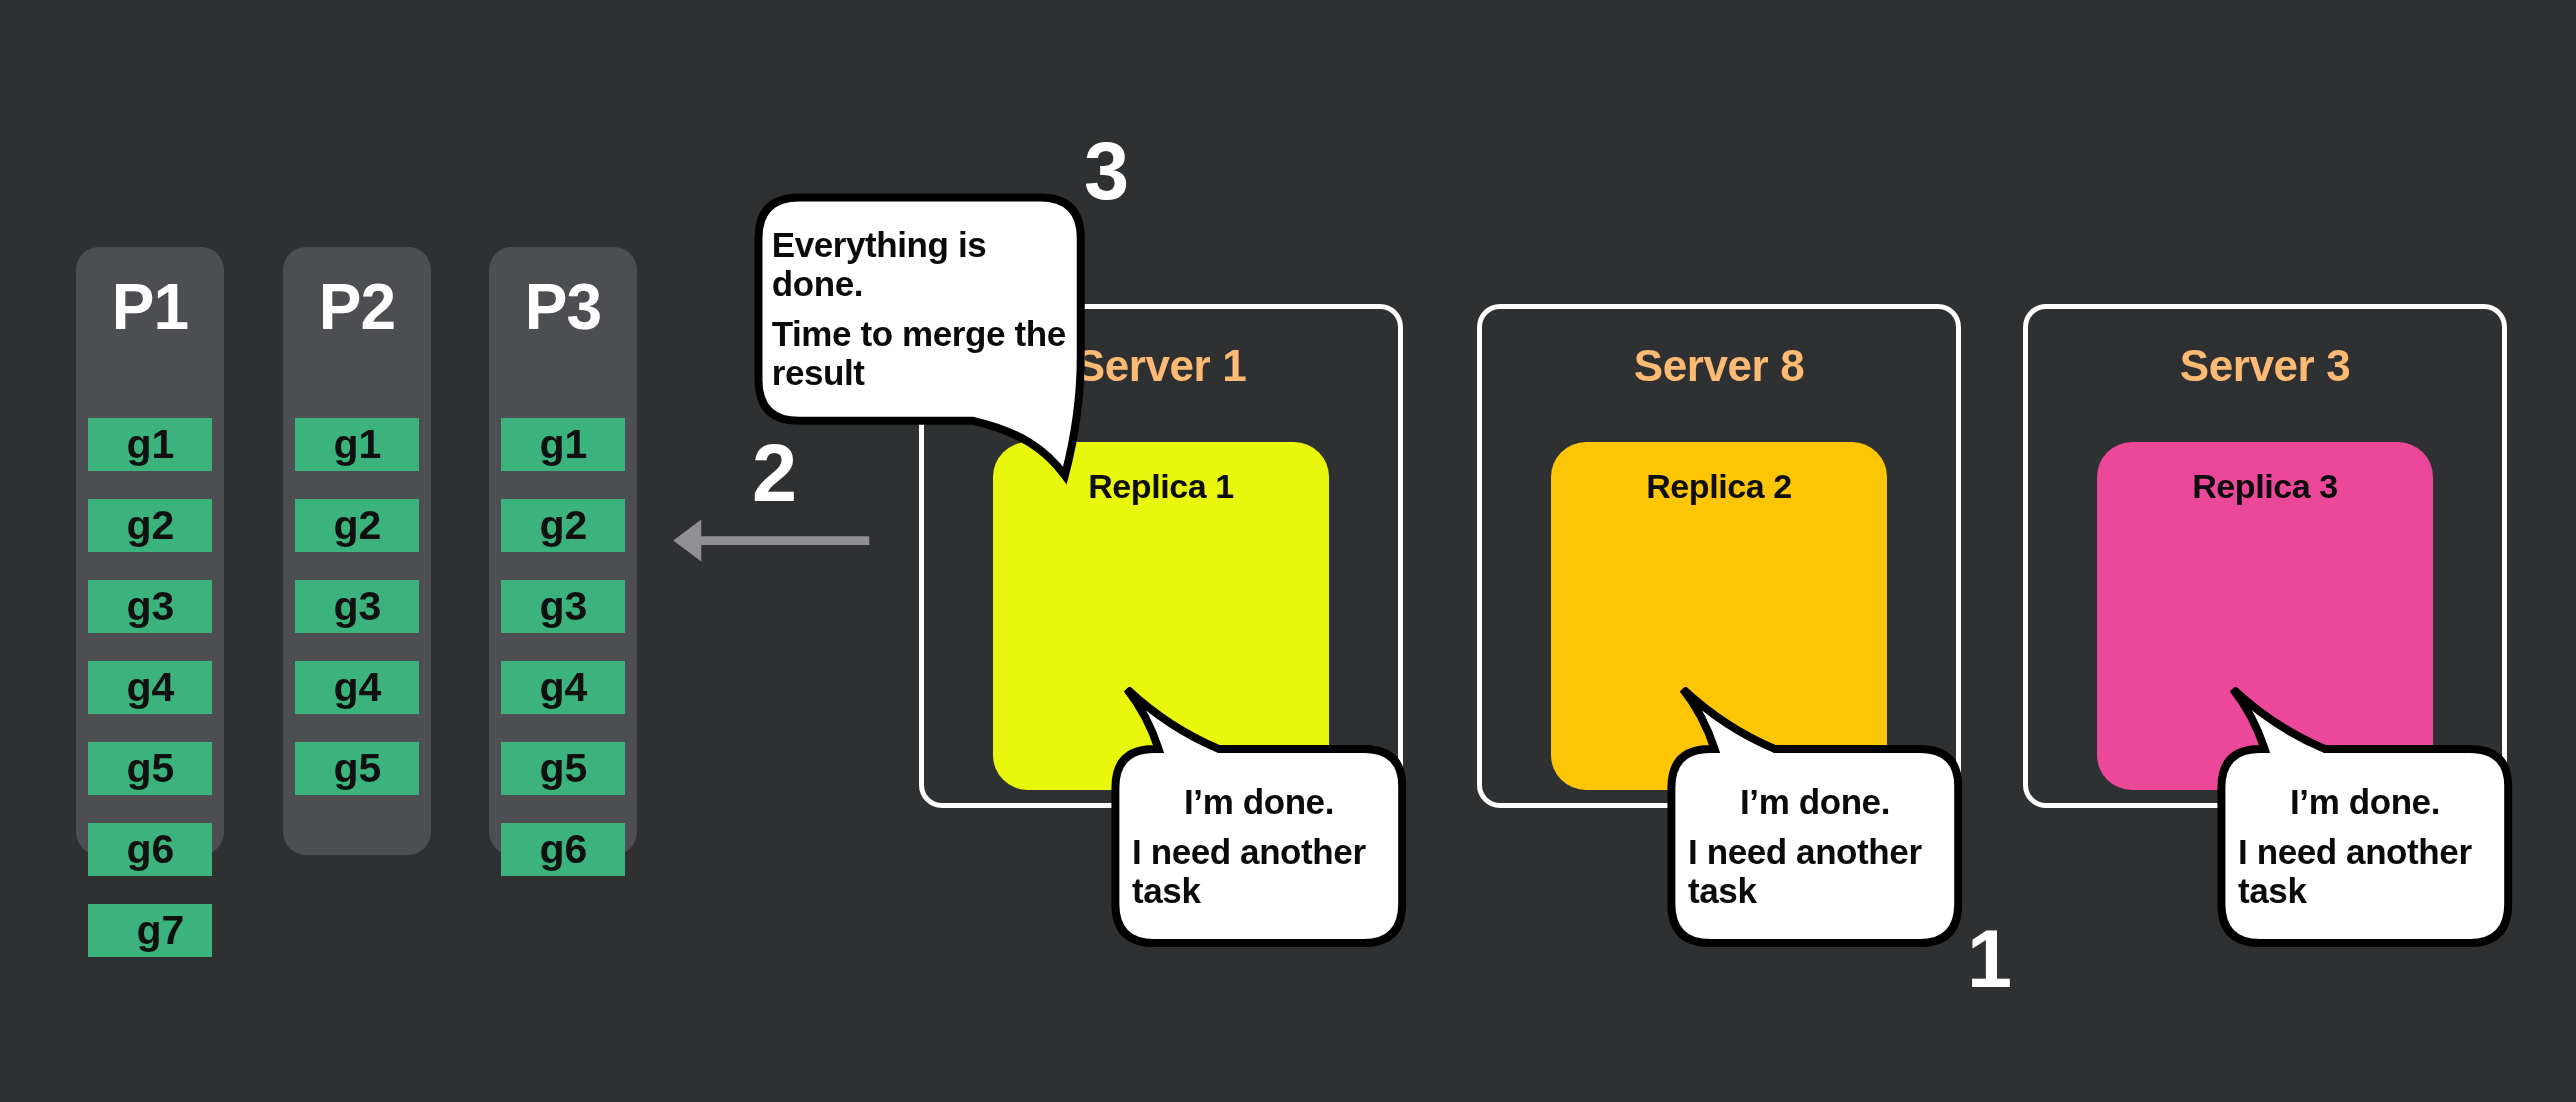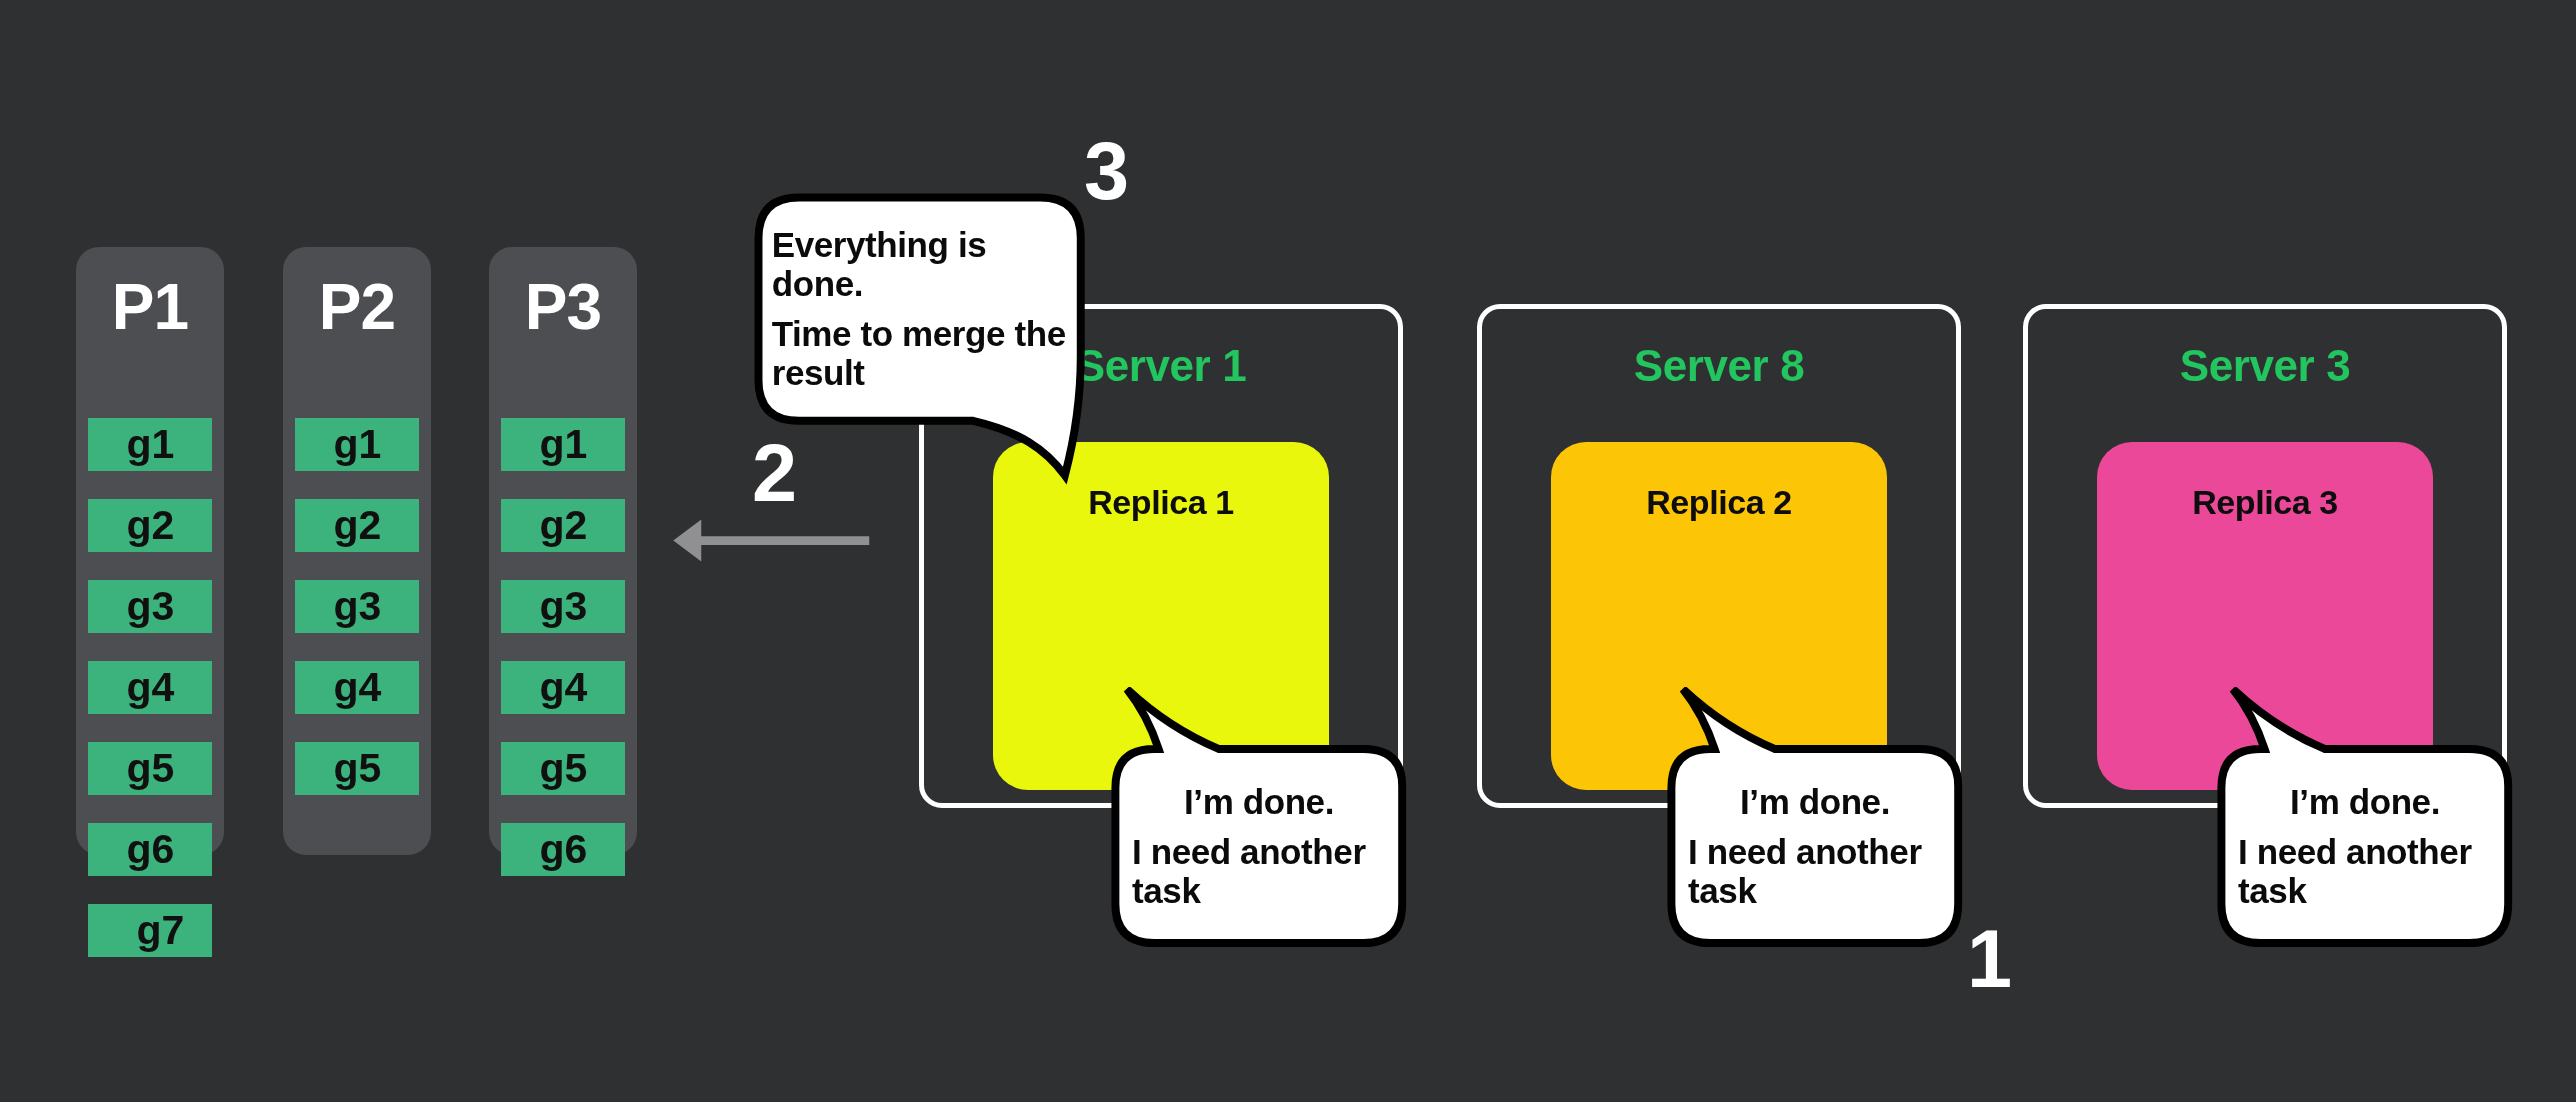--- a/index.html
+++ b/index.html
@@ -11,23 +11,23 @@
   .pcol{position:absolute;top:247px;width:148px;height:608px;background:#4d4e52;border-radius:23px;}
   .pcol-title{margin-top:23px;text-align:center;font-size:64px;font-weight:bold;color:#ffffff;letter-spacing:-0.9px;}
   .cells{position:absolute;top:131px;left:12.4px;width:124px;display:flex;flex-direction:column;gap:28px;margin-top:40px;}
   .cell{height:53px;color:#101010;font-size:41px;font-weight:bold;display:flex;align-items:center;justify-content:center;}
   
   .step-num{position:absolute;width:97px;text-align:center;font-size:81px;font-weight:bold;color:#ffffff;letter-spacing:-1.8px;z-index:6;line-height:1;}
   
   .arrow-svg{position:absolute;left:667px;top:516px;z-index:2;}
   
   .server{position:absolute;top:304px;width:484px;height:504px;border:5.3px solid #ffffff;border-radius:23px;box-sizing:border-box;z-index:1;}
-  .server-title{margin-top:32px;text-align:center;font-size:44px;font-weight:600;color:#22c55e;letter-spacing:-0.4px;}
+  .server-title{margin-top:32px;text-align:center;font-size:44px;font-weight:600;color:#fdba74;letter-spacing:-0.4px;}
   .replica{position:absolute;left:69px;top:133px;width:336px;height:348px;border-radius:35px;z-index:2;}
-  .replica-title{padding-top:41px;text-align:center;font-size:34px;font-weight:bold;color:#0d0d0d;letter-spacing:-0.4px;}
+  .replica-title{padding-top:25px;text-align:center;font-size:34px;font-weight:bold;color:#0d0d0d;letter-spacing:-0.4px;}
   
   .bubble{position:absolute;z-index:10;}
   .bubble svg{display:block;}
   .bubble-text{
     position:absolute;display:flex;flex-direction:column;align-items:center;justify-content:center;
     text-align:left;font-weight:bold;color:#0b0b0b;
   }
   .bubble-text p{margin:5.3px 0;font-size:35px;line-height:1.12;letter-spacing:-0.4px;}
   .merge-text{left:17.7px;top:25px;width:296px;height:181px;}
   .done-text{left:21px;top:78px;width:254px;height:163px;}

